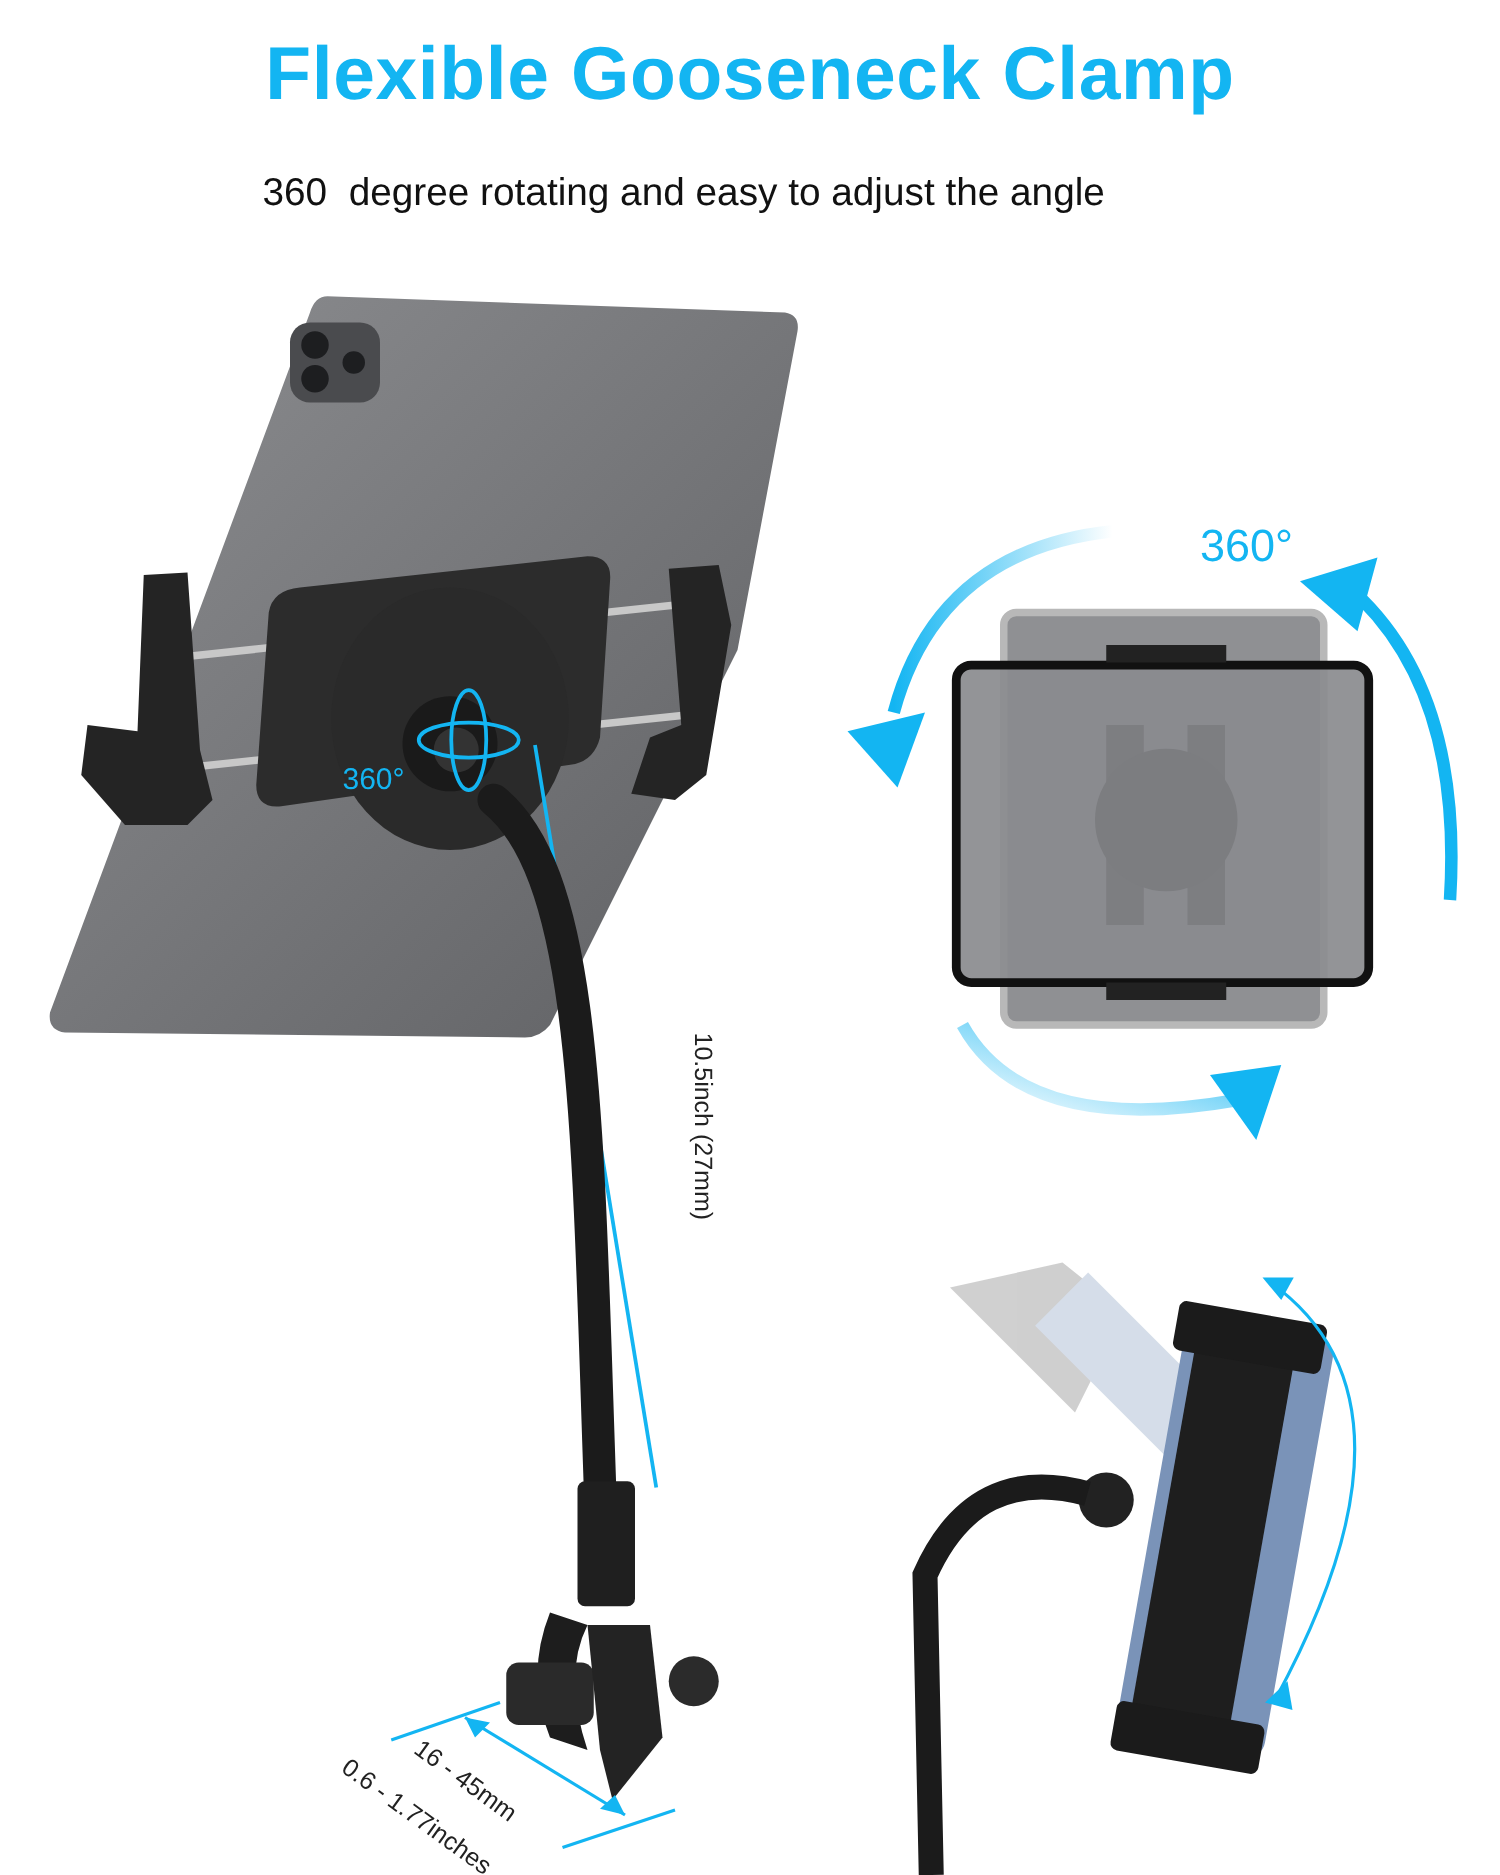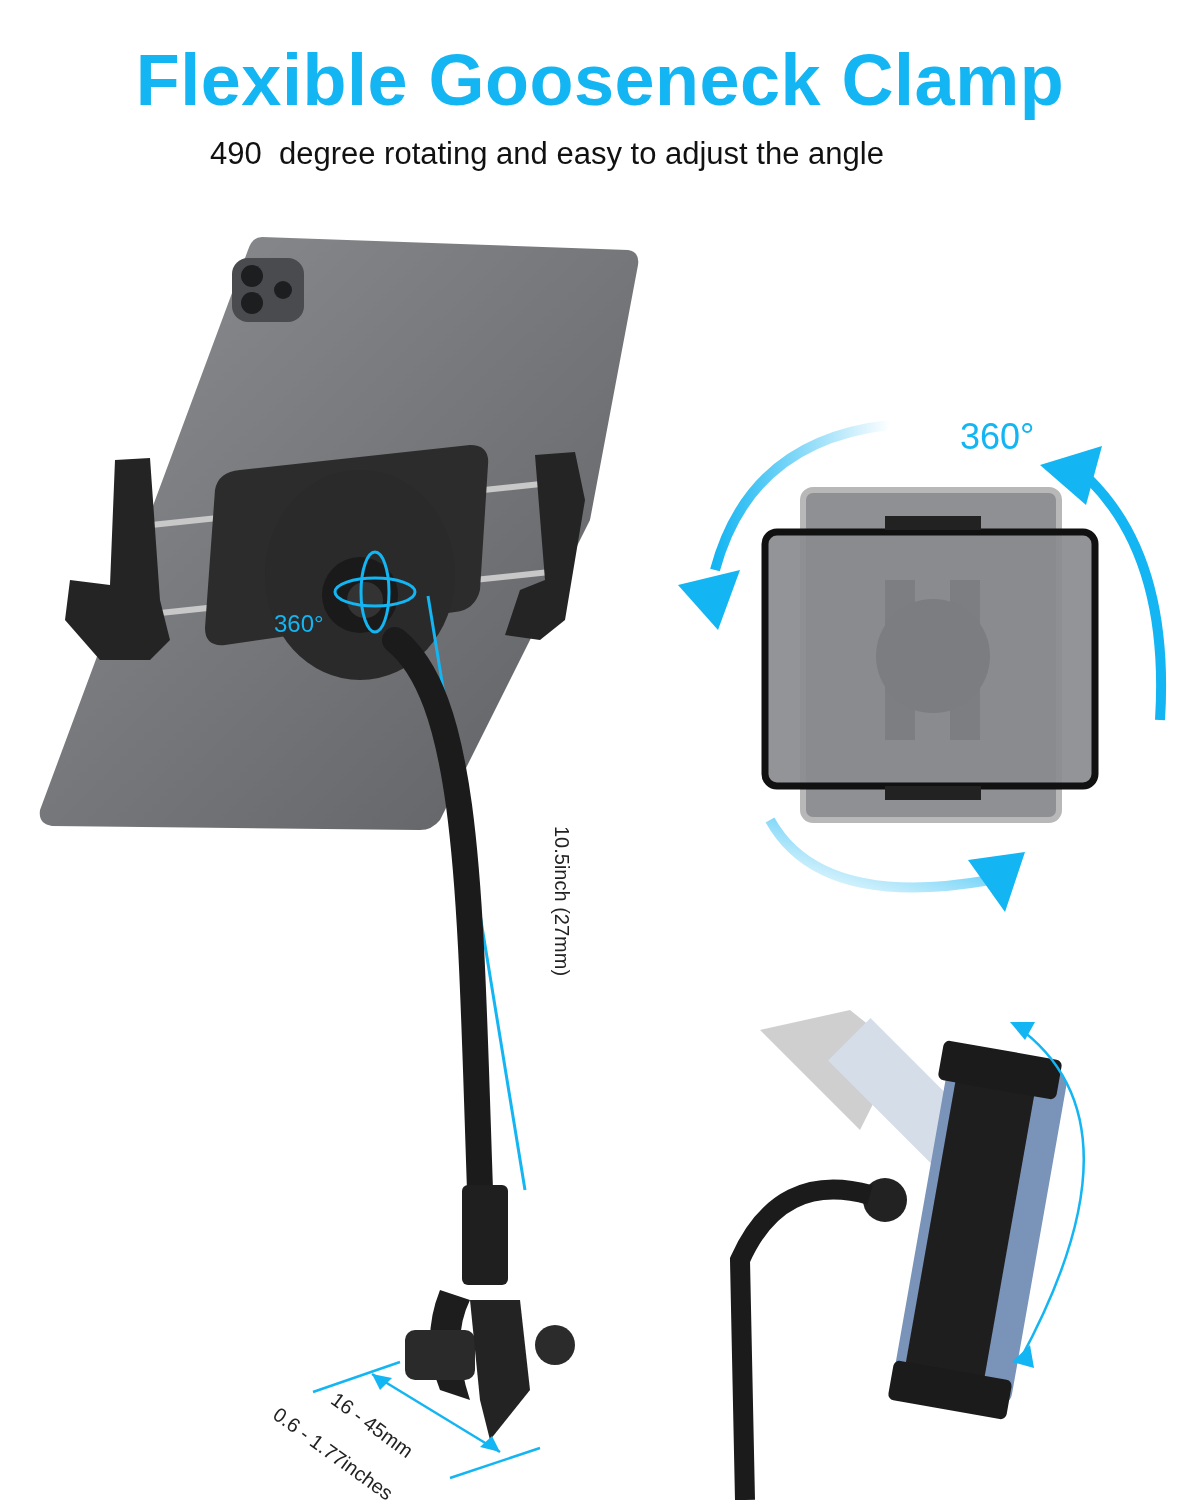--- a/index.html
+++ b/index.html
@@ -1,27 +1,27 @@
 <!DOCTYPE html>
 <html><head>
 <meta charset="utf-8">
 <style>
   html, body { margin: 0; padding: 0; background: #ffffff; }
   body { width: 1200px; height: 1500px; position: relative; overflow: hidden; font-family: "Liberation Sans", sans-serif; }
-  .title { position: absolute; left: 0; top: 39px; width: 1200px; text-align: center; font-size: 72px; font-weight: bold; color: #13b5f2; letter-spacing: 0.5px; }
+  .title { position: absolute; left: 0; top: 24px; width: 1200px; text-align: center; font-size: 60px; font-weight: bold; color: #13b5f2; letter-spacing: 0.5px; }
   .subtitle { position: absolute; left: 210px; top: 136px; font-size: 31px; color: #111; white-space: pre; }
   .scene { position: absolute; left: 0; top: 0; }
   .lbl-blue { position: absolute; font-weight: normal; color: #13b5f2; }
   .lbl-rot { position: absolute; font-size: 20px; color: #222; white-space: nowrap; transform-origin: left top; }
 </style>
 </head>
 <body>
 
 <div class="title">Flexible Gooseneck Clamp</div>
-<div class="subtitle">490  degree rotating and easy to adjust the angle</div>
+<div class="subtitle">360  degree rotating and easy to adjust the angle</div>
 
 <svg class="scene" width="1200" height="1500" viewBox="0 0 1200 1500">
   <defs>
     <linearGradient id="tabG" x1="0" y1="0" x2="1" y2="1">
       <stop offset="0" stop-color="#8d8e91"></stop>
       <stop offset="1" stop-color="#5f6063"></stop>
     </linearGradient>
     <linearGradient id="fadeL" x1="0" y1="0" x2="1" y2="0">
       <stop offset="0" stop-color="#13b5f2"></stop>
       <stop offset="1" stop-color="#13b5f2" stop-opacity="0"></stop>

